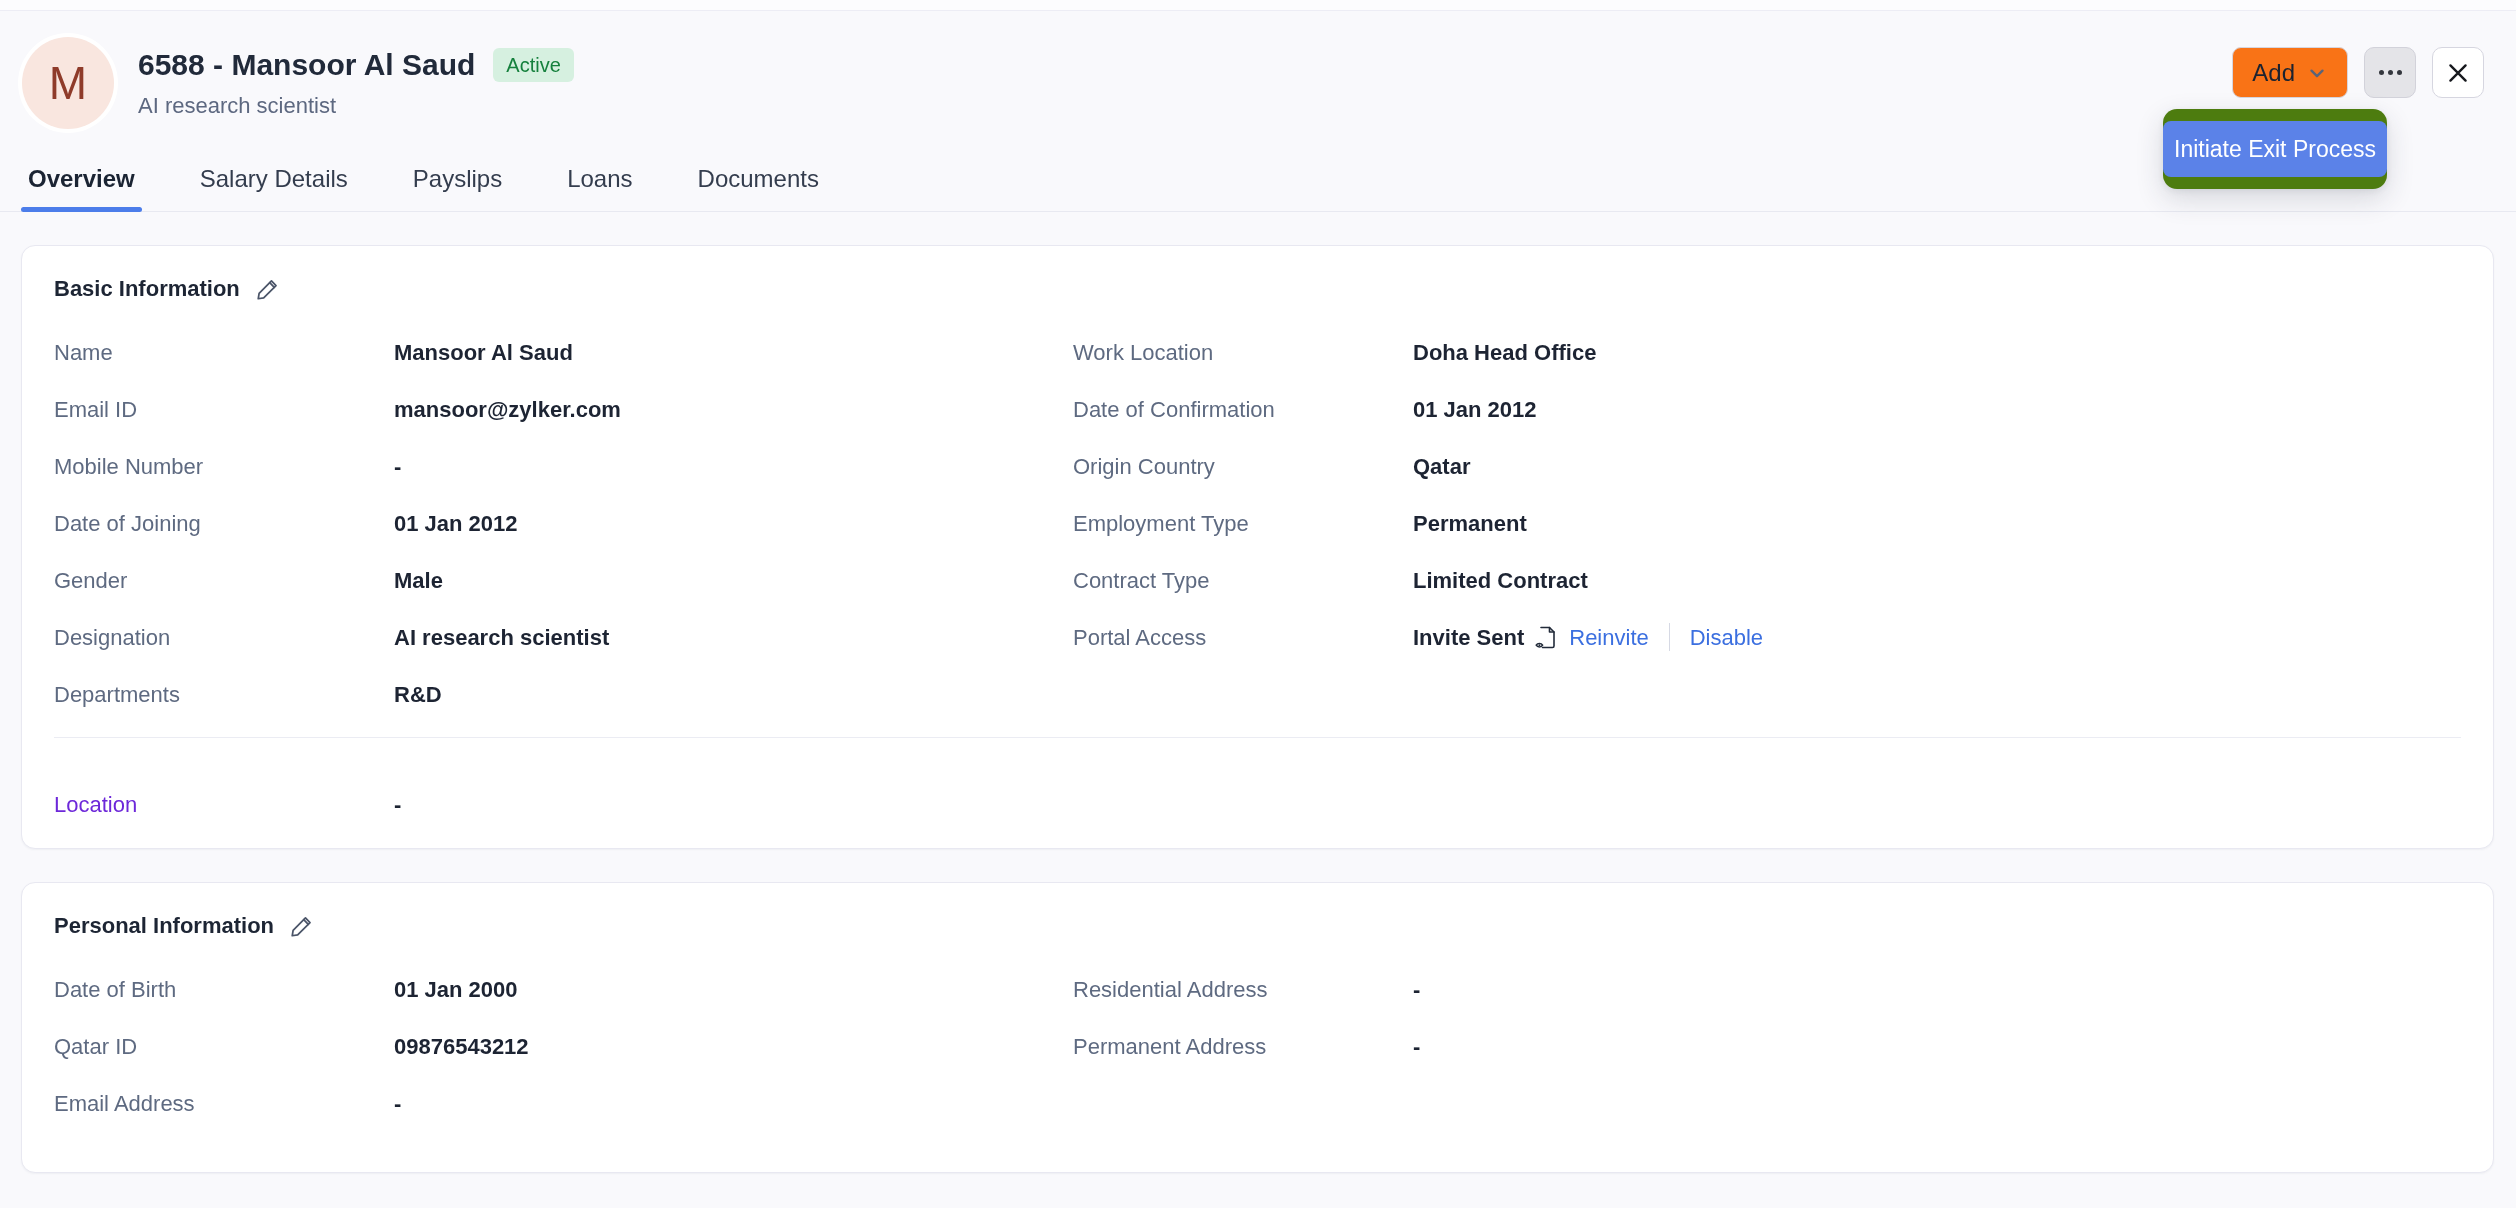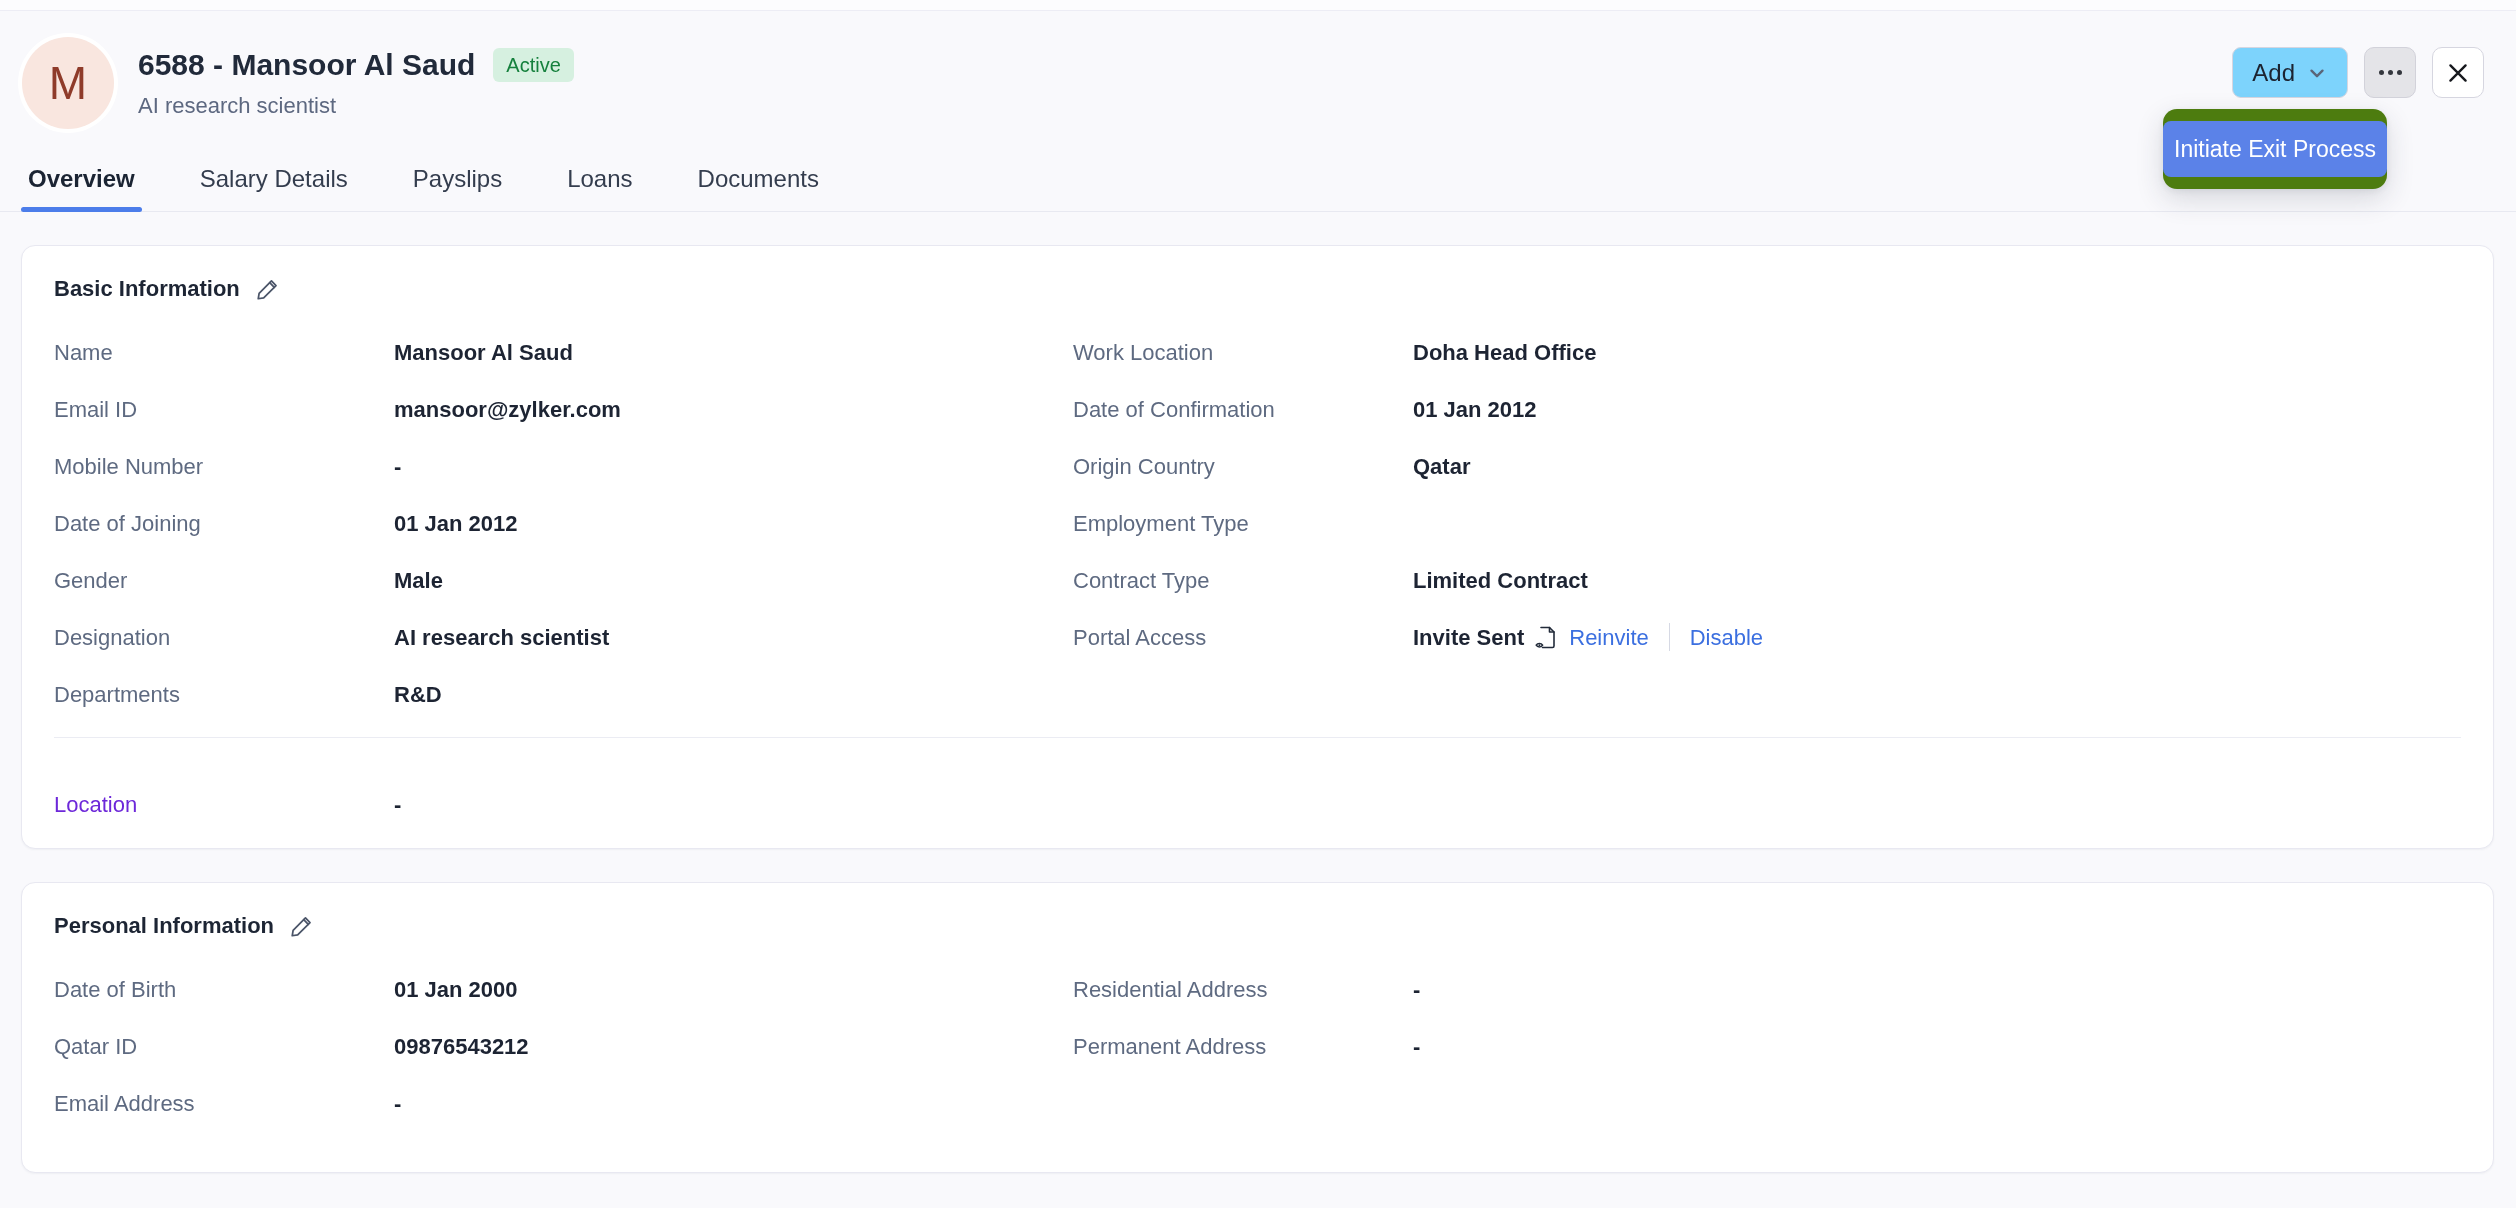--- a/index.html
+++ b/index.html
@@ -26,21 +26,21 @@
   .emp-title { font-size: 30px; font-weight: bold; color: #212a3a; }
   .badge {
     background: #d6f0e0; color: #15803d;
     font-size: 20px; padding: 7px 13px; border-radius: 6px; line-height: 1;
   }
   .subtitle { font-size: 22px; color: #5d6880; margin-top: 11px; }
 
   .header-actions { position: absolute; top: 47px; right: 32px; display: flex; gap: 16px; align-items: center; }
   .btn { cursor: pointer; font-family: inherit; }
   .btn-add {
-    height: 51px; padding: 0 19px; background: #7dd3fc;
+    height: 51px; padding: 0 19px; background: #f97316;
     border: 1px solid #d6d6e0; border-radius: 9px;
     font-size: 24px; color: #1c2330;
     display: flex; align-items: center; gap: 11px;
   }
   .btn-square {
     width: 52px; height: 51px; border-radius: 10px;
     display: flex; align-items: center; justify-content: center;
   }
   .btn-more { background: #e4e4e8; border: 1px solid #d2d2da; gap: 4px; }
   .dot { width: 5px; height: 5px; border-radius: 50%; background: #33363d; }
@@ -191,20 +191,21 @@
       <div class="field">
         <span class="f-label">Date of Confirmation</span>
         <span class="f-value">01 Jan 2012</span>
       </div>
       <div class="field">
         <span class="f-label">Origin Country</span>
         <span class="f-value">Qatar</span>
       </div>
       <div class="field">
         <span class="f-label">Employment Type</span>
+        <span class="f-value">Permanent</span>
       </div>
       <div class="field">
         <span class="f-label">Contract Type</span>
         <span class="f-value">Limited Contract</span>
       </div>
       <div class="field">
         <span class="f-label">Portal Access</span>
         <span class="portal-value">
           <span class="portal-status">
             <span>Invite Sent</span>

